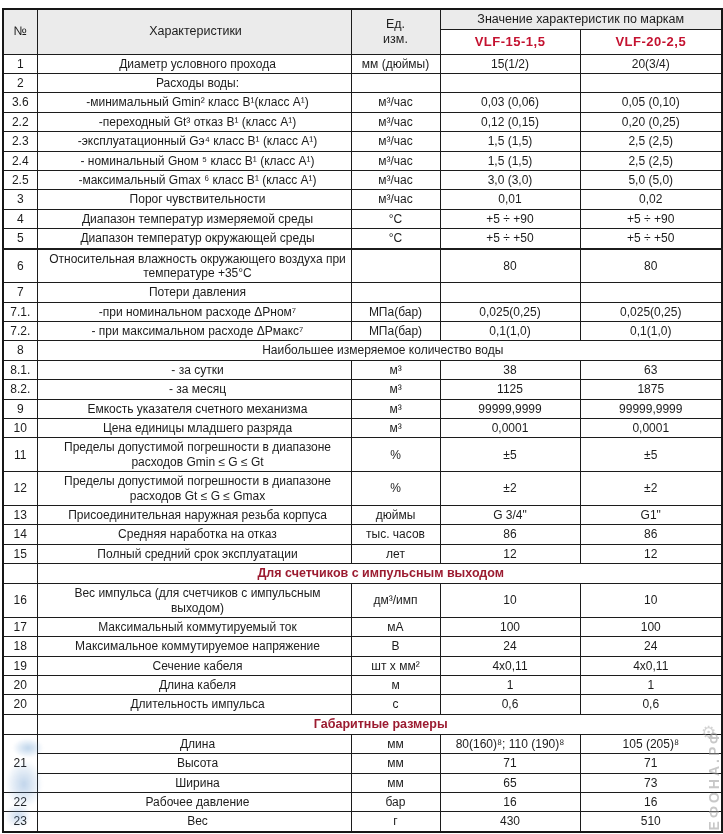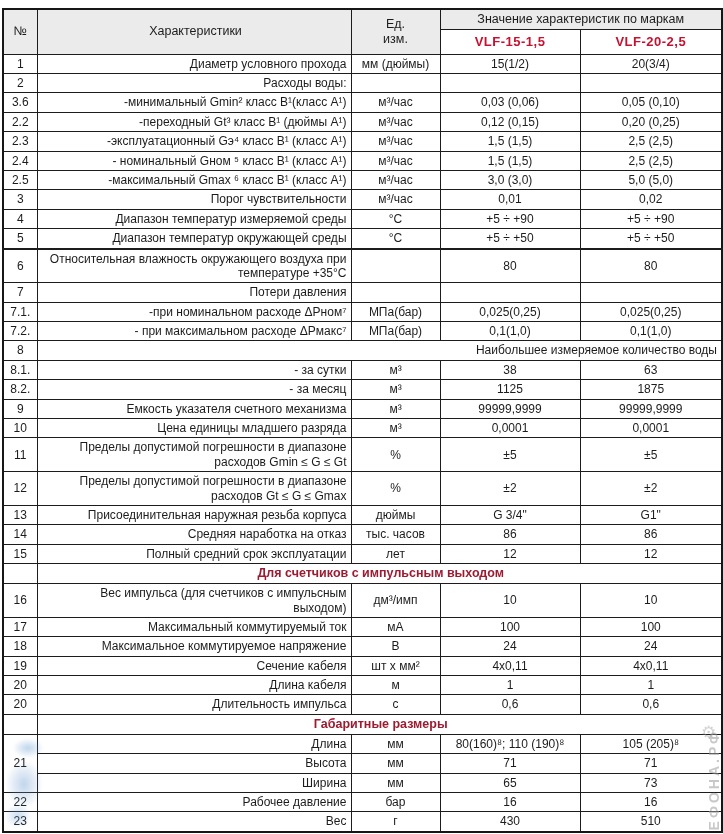--- a/index.html
+++ b/index.html
@@ -36,21 +36,21 @@
   }
   .spec thead th.h-char { text-align: center; padding-left: 7px; }
   .spec thead th.model {
     background: #ffffff;
     font-weight: bold;
     font-size: 13px;
     letter-spacing: .5px;
     padding: 4px 2px;
   }
   .spec td.c-num  { text-align: center; padding: 2px 1px; }
-  .spec td.c-label{ text-align: right; padding-left: 11px; }
+  .spec td.c-label{ text-align: center; padding-left: 11px; }
   .spec td.c-unit { text-align: center; }
   .spec td.c-val  { text-align: center; }
   .spec tr.thick td { border-top-width: 2px; }
   .spec td.section-label {
     font-weight: bold;
     font-size: 12.5px;
     text-align: center;
     padding-left: 7px;
   }
   
@@ -129,21 +129,21 @@
         </tr>
         <tr>
           <td class="c-num">3.6</td>
           <td class="c-label">-минимальный  Gmin²  класс В¹(класс А¹)</td>
           <td class="c-unit">м³/час</td>
           <td class="c-val">0,03 (0,06)</td>
           <td class="c-val">0,05 (0,10)</td>
         </tr>
         <tr>
           <td class="c-num">2.2</td>
-          <td class="c-label">-переходный Gt³   класс В¹ (дюймы А¹)</td>
+          <td class="c-label">-переходный Gt³   отказ В¹ (класс А¹)</td>
           <td class="c-unit">м³/час</td>
           <td class="c-val">0,12 (0,15)</td>
           <td class="c-val">0,20 (0,25)</td>
         </tr>
         <tr>
           <td class="c-num">2.3</td>
           <td class="c-label">-эксплуатационный Gэ⁴ класс В¹ (класс А¹)</td>
           <td class="c-unit">м³/час</td>
           <td class="c-val">1,5 (1,5)</td>
           <td class="c-val">2,5 (2,5)</td>

